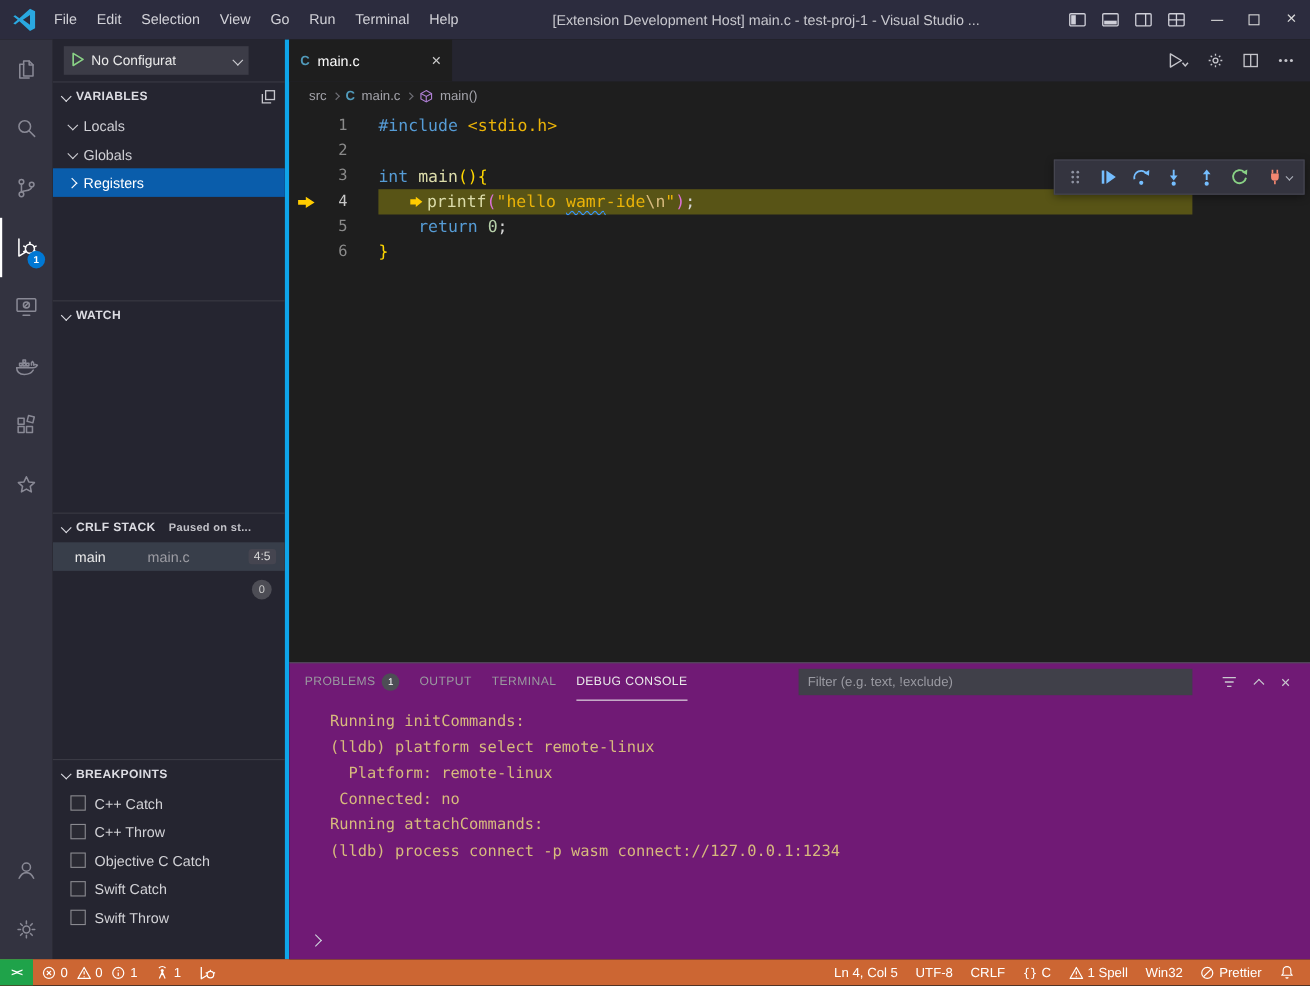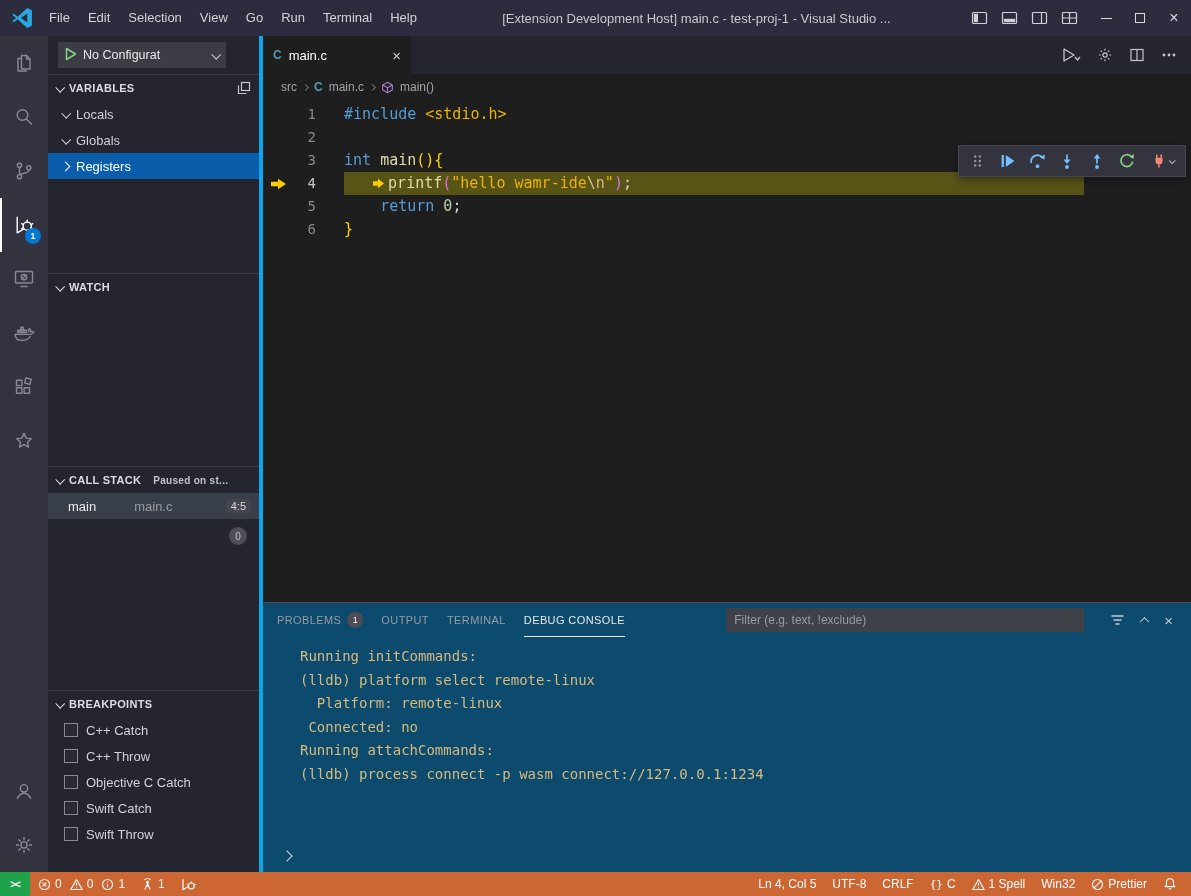--- a/index.html
+++ b/index.html
@@ -85,28 +85,28 @@
 .ltext{padding-left:28px;white-space:pre;position:relative}
 .line-highlight{position:absolute;left:81px;top:0;bottom:0;width:740px;background:rgba(255,238,0,0.26)}
 .inline-glyph{display:inline-block;margin:0 3px 0 1px;vertical-align:-1px}
 .tok-kw{color:#569cd6}
 .tok-fn{color:#dcdcaa}
 .tok-str{color:#eab308}
 .tok-esc{color:#d7ba7d}
 .tok-num{color:#b5cea8}
 .tok-br1{color:#ffd700}
 .tok-br2{color:#da70d6}
-.spell{text-decoration-style:wavy;text-decoration-color:#3794ff;text-decoration-thickness:1px;text-underline-offset:3px}
+.spell{text-decoration:underline;text-decoration-style:wavy;text-decoration-color:#3794ff;text-decoration-thickness:1px;text-underline-offset:3px}
 
 .debug-toolbar{position:absolute;top:45px;right:5px;height:32px;background:#34343f;border:1px solid #474752;box-shadow:0 2px 8px rgba(0,0,0,.45);display:flex;align-items:center;padding:0 3px;z-index:30}
 .dt-btn{width:30px;height:28px;display:flex;align-items:center;justify-content:center;cursor:pointer}
 .dt-btn.wide{width:40px}
 
 
-.panel{height:270px;flex:0 0 auto;border-top:1px solid #4f4f57;background:#0c4a6e;display:flex;flex-direction:column;position:relative}
+.panel{height:270px;flex:0 0 auto;border-top:1px solid #4f4f57;background:#701a75;display:flex;flex-direction:column;position:relative}
 .panel-header{height:34px;display:flex;align-items:center;gap:18px;padding:0 14px;flex:0 0 auto}
 .panel-tabs{display:flex;gap:18px;height:100%}
 .ptab{display:flex;align-items:center;gap:6px;font-size:11px;letter-spacing:.4px;color:#9a9aa0;height:100%;border-bottom:1px solid transparent;cursor:pointer}
 .ptab.active{color:#e9e9e9;border-bottom-color:#e9e9e9}
 .ptab-badge{min-width:16px;height:16px;border-radius:50%;background:#4d4d55;color:#fff;font-size:9px;display:flex;align-items:center;justify-content:center}
 .panel-filter{margin-left:auto;width:358px;height:24px;background:#404049;border:none;outline:none;color:#cccccc;font-size:12px;padding:0 8px;font-family:"Liberation Sans",sans-serif}
 .panel-filter::placeholder{color:#9a9aa2}
 .panel-icons{display:flex;align-items:center;gap:16px;padding:0 4px 0 8px;color:#c9c9cf}
 .panel-icons span{display:flex;align-items:center;cursor:pointer;font-size:15px}
 .console{padding:8px 0 0 37px;font-family:"DejaVu Sans Mono",monospace;font-size:14px;line-height:23.5px;color:#d7ba7d}
@@ -329,21 +329,21 @@
       <section class="section sec-watch">
         <div class="section-header">
           <span class="chev down"></span>
           <span>WATCH</span>
         </div>
       </section>
 
       <section class="section sec-callstack">
         <div class="section-header">
           <span class="chev down"></span>
-          <span>CALL STACK</span>
+          <span>CRLF STACK</span>
           <span class="cs-status">Paused on st...</span>
         </div>
         <div class="frame-row">
           <span class="frame-name">main</span>
           <span class="frame-file">main.c</span>
           <span class="frame-pos">4:5</span>
         </div>
         <div class="zero-row">
           <span class="zero-badge">0</span>
         </div>

